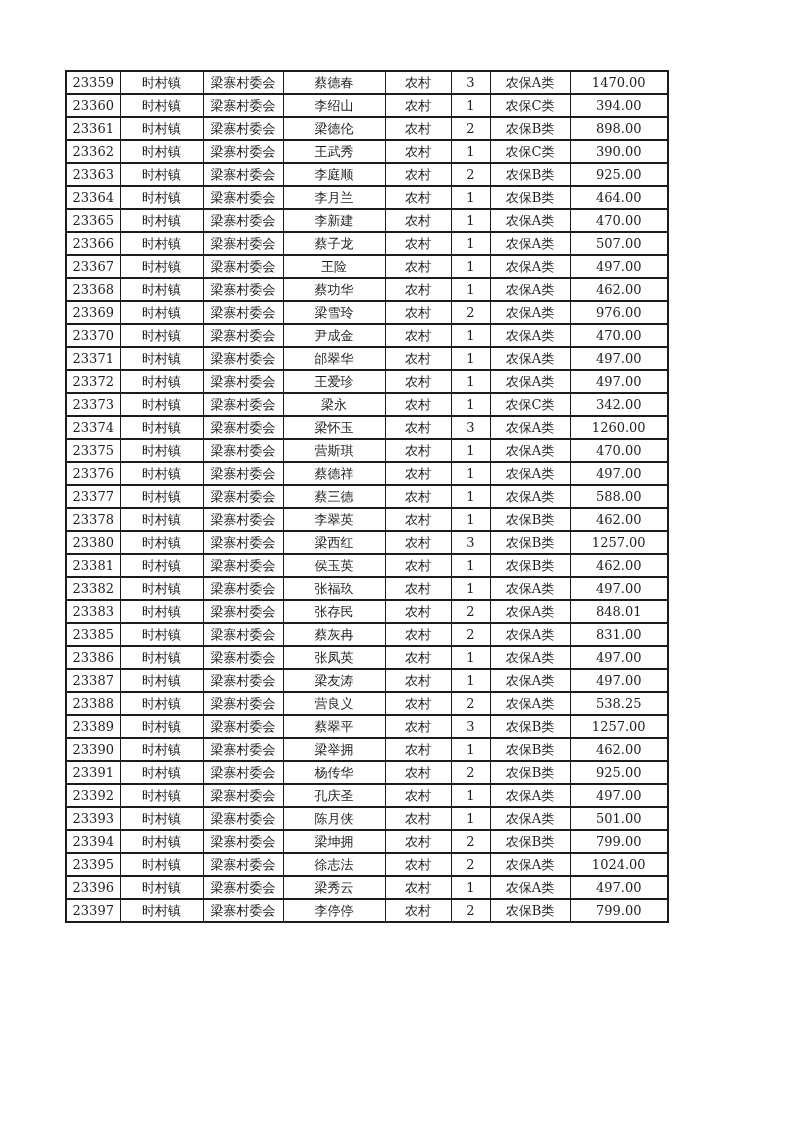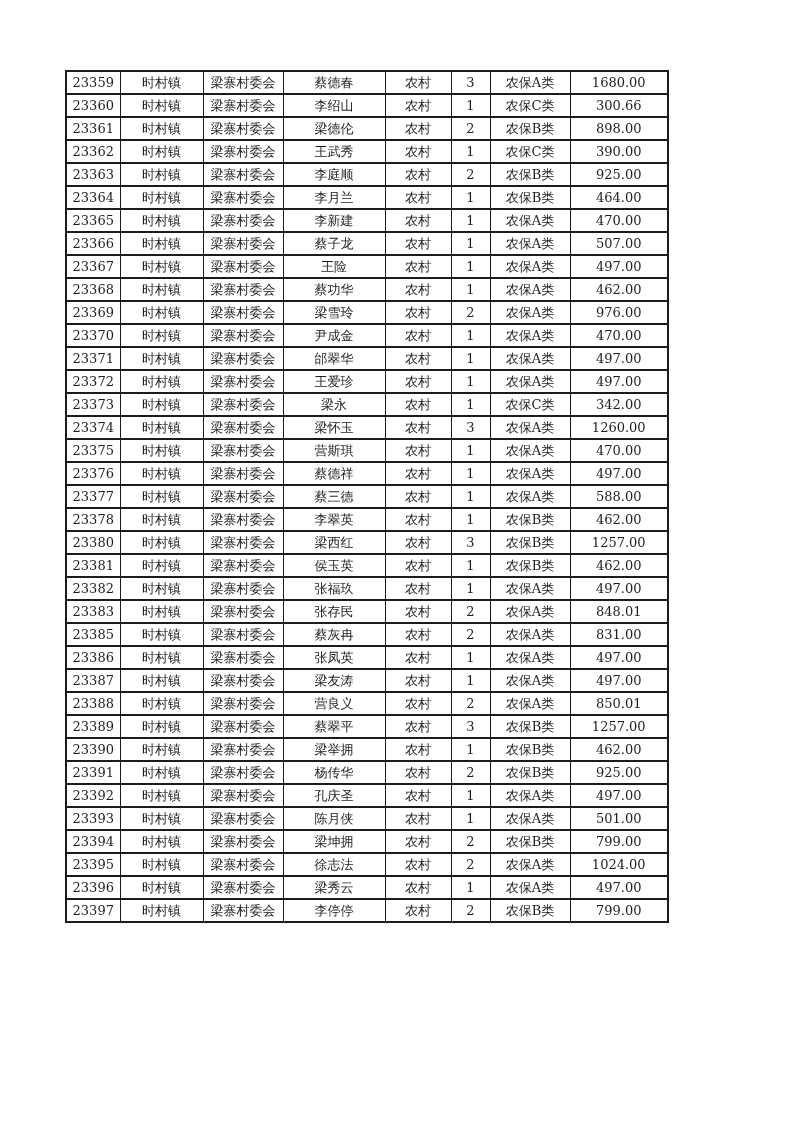--- a/index.html
+++ b/index.html
@@ -66,31 +66,31 @@
     </colgroup>
     <tbody>
         <tr>
           <td>23359</td>
           <td>时村镇</td>
           <td>梁寨村委会</td>
           <td>蔡德春</td>
           <td>农村</td>
           <td>3</td>
           <td>农保A类</td>
-          <td>1680.00</td>
+          <td>1470.00</td>
         </tr>
         <tr>
           <td>23360</td>
           <td>时村镇</td>
           <td>梁寨村委会</td>
           <td>李绍山</td>
           <td>农村</td>
           <td>1</td>
           <td>农保C类</td>
-          <td>300.66</td>
+          <td>394.00</td>
         </tr>
         <tr>
           <td>23361</td>
           <td>时村镇</td>
           <td>梁寨村委会</td>
           <td>梁德伦</td>
           <td>农村</td>
           <td>2</td>
           <td>农保B类</td>
           <td>898.00</td>
@@ -336,21 +336,21 @@
           <td>497.00</td>
         </tr>
         <tr>
           <td>23388</td>
           <td>时村镇</td>
           <td>梁寨村委会</td>
           <td>营良义</td>
           <td>农村</td>
           <td>2</td>
           <td>农保A类</td>
-          <td>850.01</td>
+          <td>538.25</td>
         </tr>
         <tr>
           <td>23389</td>
           <td>时村镇</td>
           <td>梁寨村委会</td>
           <td>蔡翠平</td>
           <td>农村</td>
           <td>3</td>
           <td>农保B类</td>
           <td>1257.00</td>

